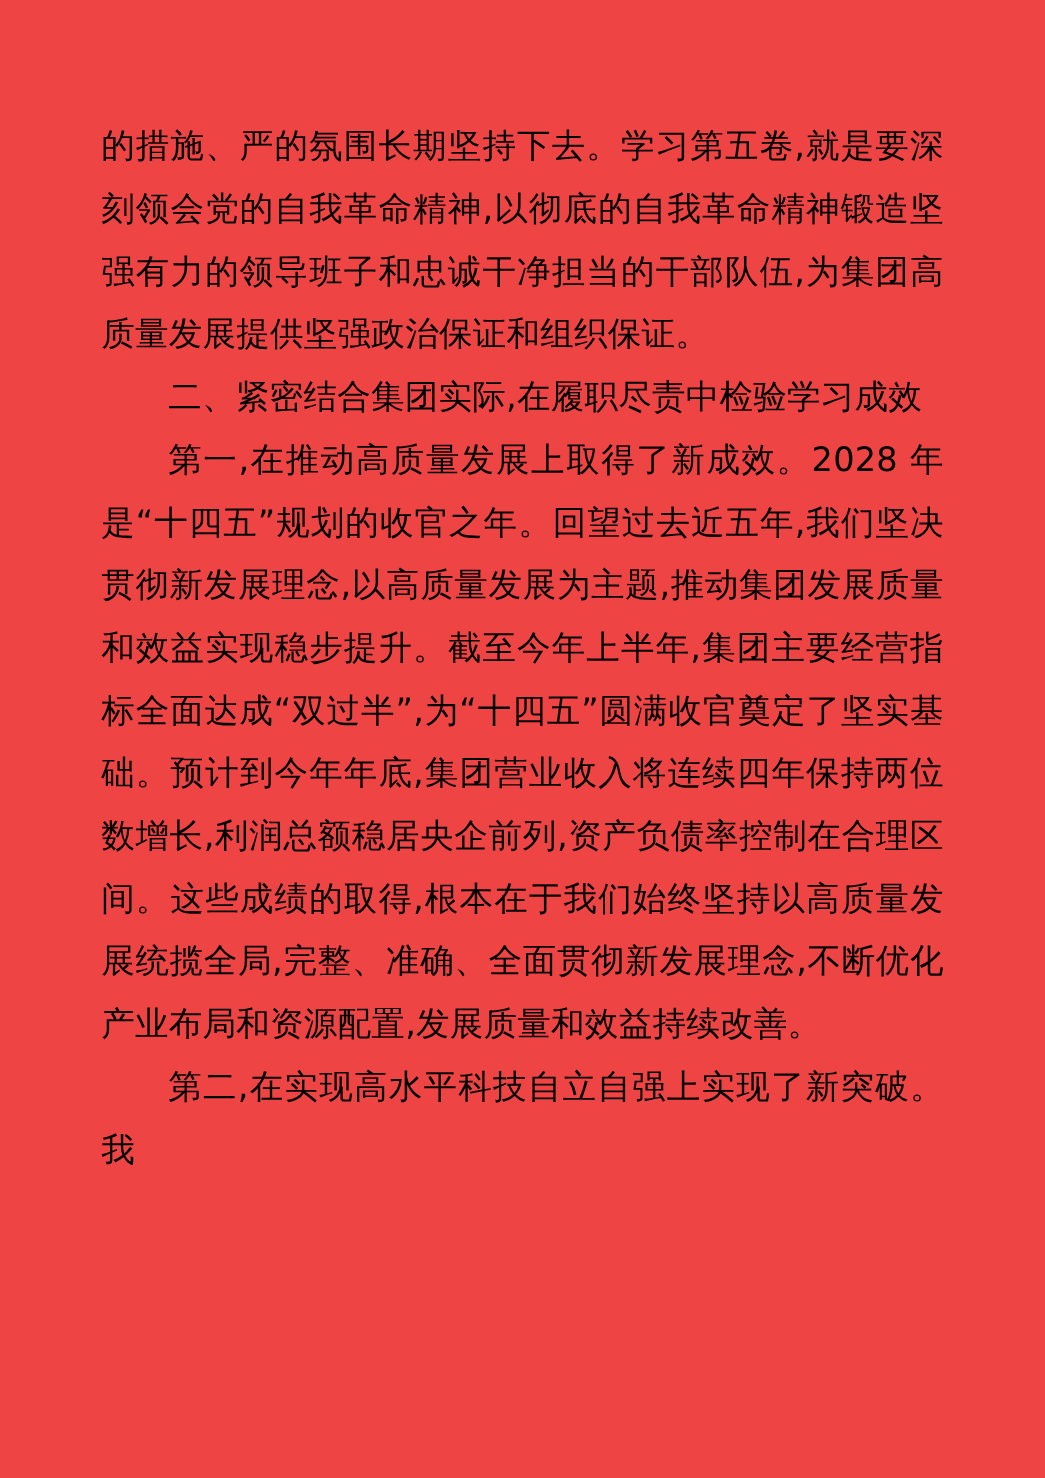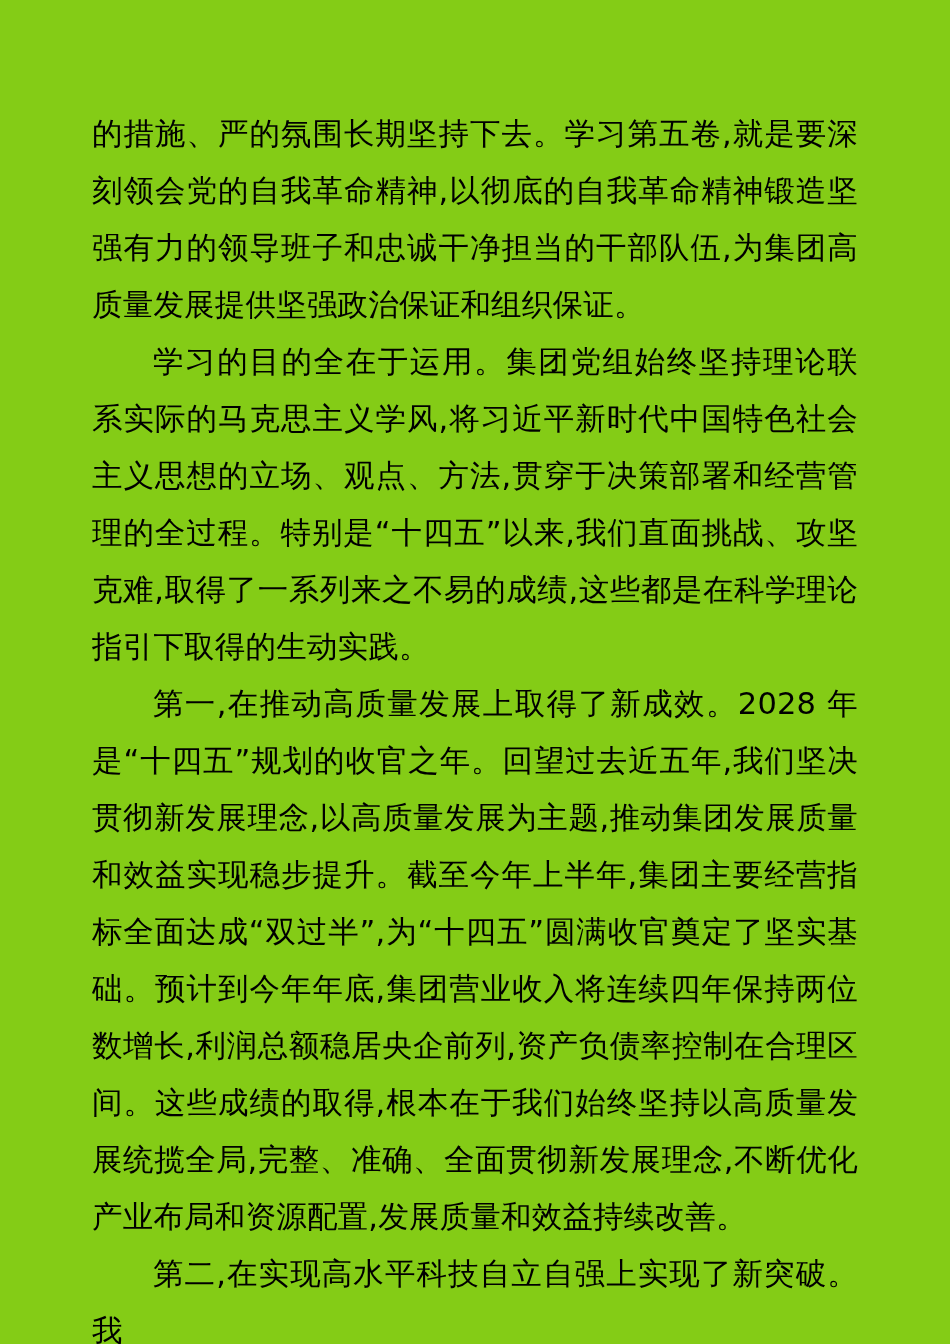--- a/index.html
+++ b/index.html
@@ -11,21 +11,21 @@
     width: 950px;
     height: 1344px;
     font-family: "DejaVu Sans", "Liberation Sans", sans-serif;
     color: #000000;
     overflow: hidden;
   }
   .page {
     position: relative;
     width: 950px;
     height: 1344px;
-    background: #84cc16;
+    background: #ef4444;
     box-sizing: border-box;
     padding: 105px 92px 84px 92px;
   }
   .doc-body {
     font-size: 30.5px;
     line-height: 57px;
     letter-spacing: 0.2px;
     text-align: justify;
     text-justify: inter-ideograph;
   }
@@ -39,17 +39,17 @@
   .heading {
     text-indent: 2em;
   }
 </style>
 </head>
 <body>
 
 <div class="page">
   <div class="doc-body">
     <p class="indent" style="text-indent:0;">的措施、严的氛围长期坚持下去。学习第五卷,就是要深刻领会党的自我革命精神,以彻底的自我革命精神锻造坚强有力的领导班子和忠诚干净担当的干部队伍,为集团高质量发展提供坚强政治保证和组织保证。</p>
-    <p class="indent">学习的目的全在于运用。集团党组始终坚持理论联系实际的马克思主义学风,将习近平新时代中国特色社会主义思想的立场、观点、方法,贯穿于决策部署和经营管理的全过程。特别是“十四五”以来,我们直面挑战、攻坚克难,取得了一系列来之不易的成绩,这些都是在科学理论指引下取得的生动实践。</p>
+    <p class="heading">二、紧密结合集团实际,在履职尽责中检验学习成效</p>
     <p class="indent">第一,在推动高质量发展上取得了新成效。2028 年是“十四五”规划的收官之年。回望过去近五年,我们坚决贯彻新发展理念,以高质量发展为主题,推动集团发展质量和效益实现稳步提升。截至今年上半年,集团主要经营指标全面达成“双过半”,为“十四五”圆满收官奠定了坚实基础。预计到今年年底,集团营业收入将连续四年保持两位数增长,利润总额稳居央企前列,资产负债率控制在合理区间。这些成绩的取得,根本在于我们始终坚持以高质量发展统揽全局,完整、准确、全面贯彻新发展理念,不断优化产业布局和资源配置,发展质量和效益持续改善。</p>
     <p class="indent">第二,在实现高水平科技自立自强上实现了新突破。我</p>
   </div>
 </div>
 
 </body></html>

